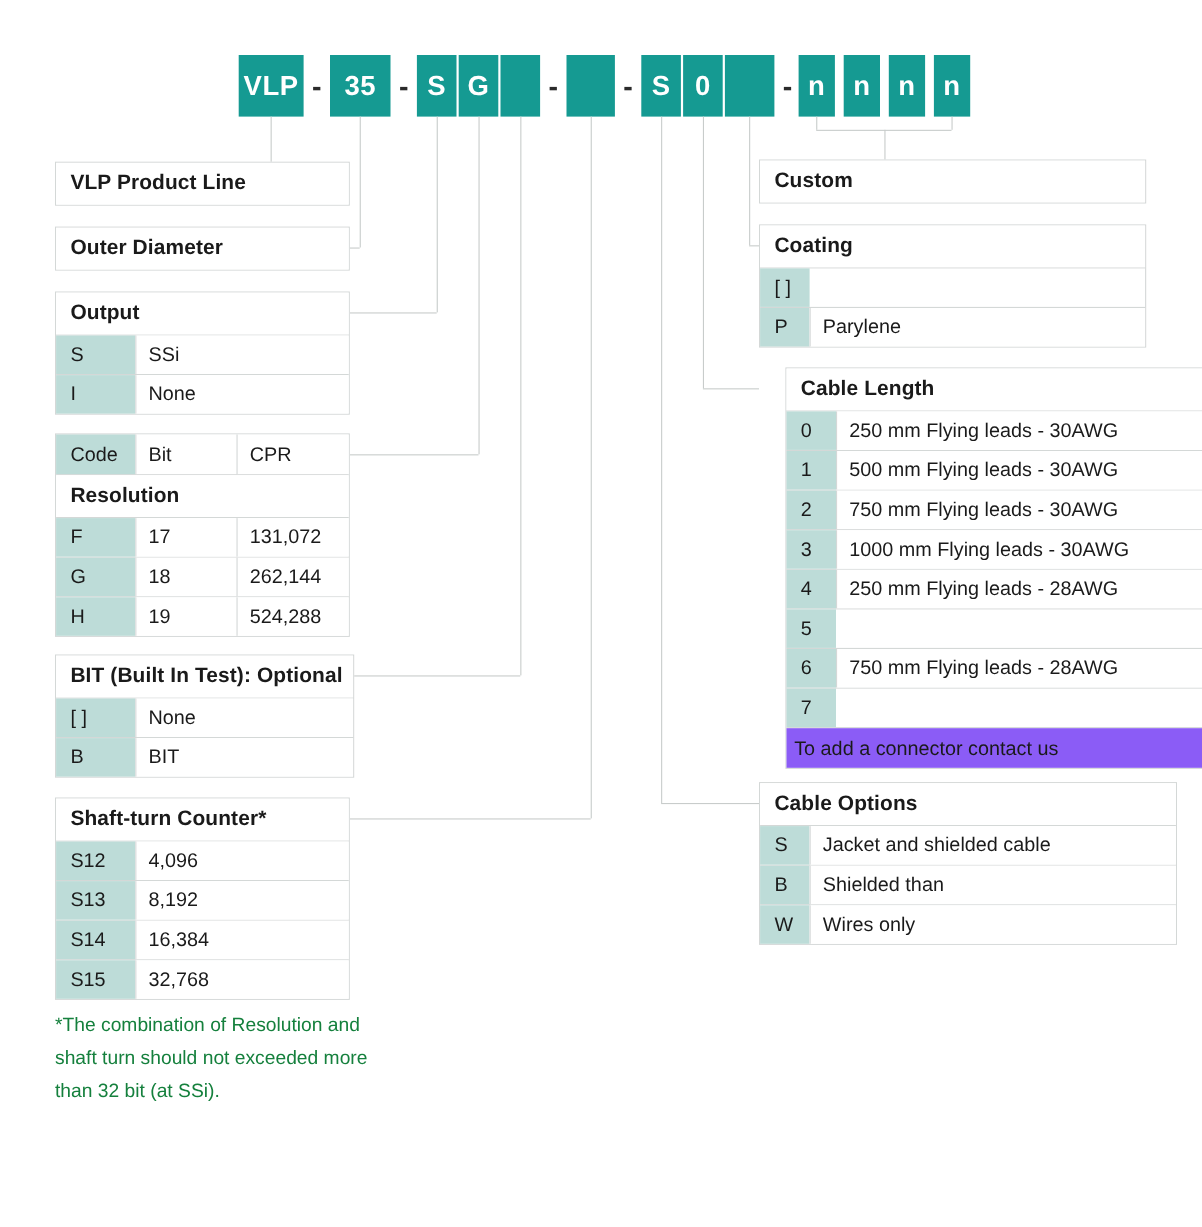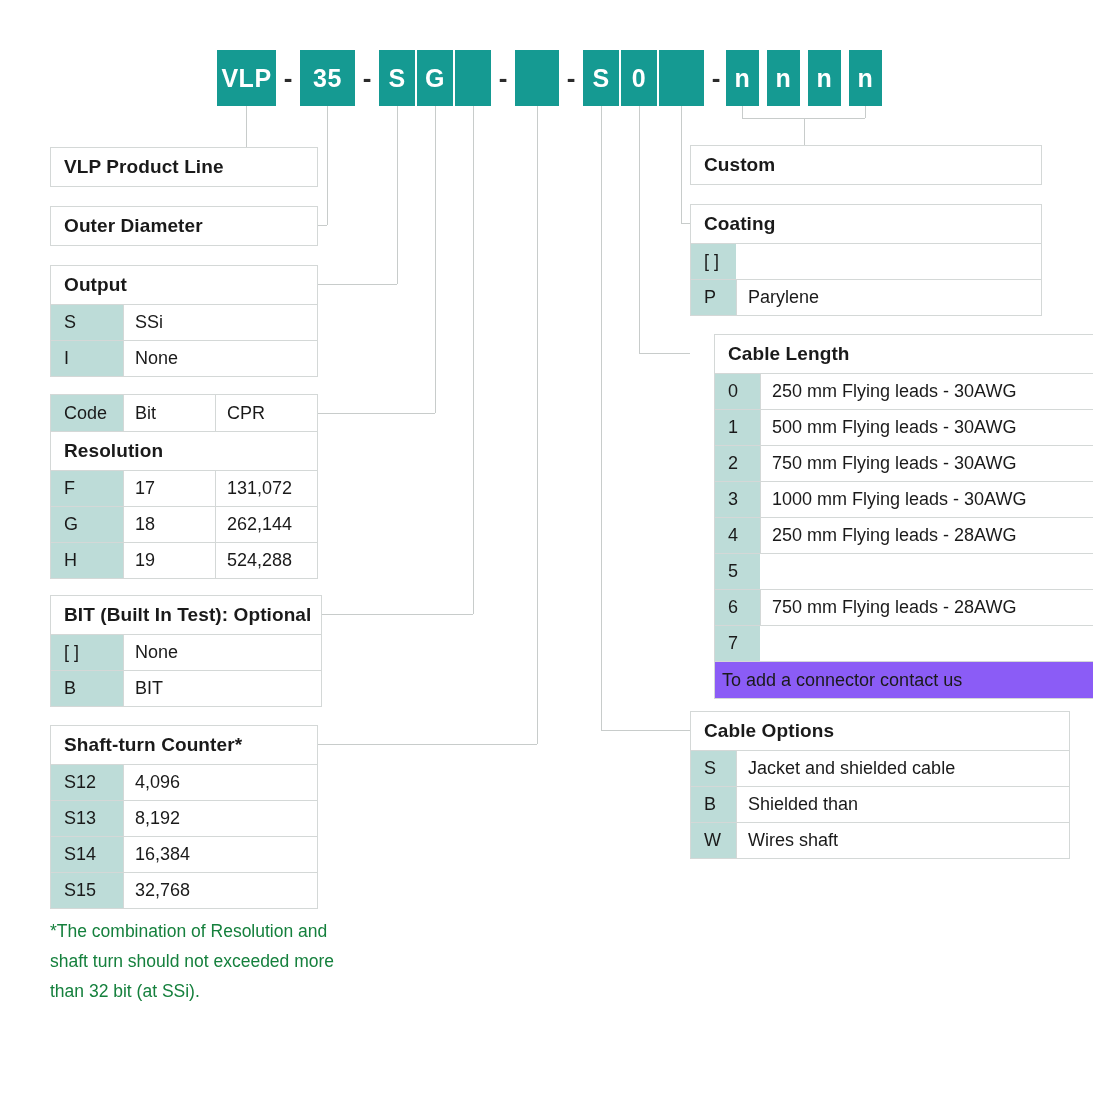--- a/index.html
+++ b/index.html
@@ -310,17 +310,17 @@
     <div class="trow">
       <div class="code" style="width:45px">S</div>
       <div class="val">Jacket and shielded cable</div>
     </div>
     <div class="trow">
       <div class="code" style="width:45px">B</div>
       <div class="val">Shielded than</div>
     </div>
     <div class="trow">
       <div class="code" style="width:45px">W</div>
-      <div class="val">Wires shaft</div>
+      <div class="val">Wires only</div>
     </div>
   </div>
 
 </div>
 
 </body></html>

